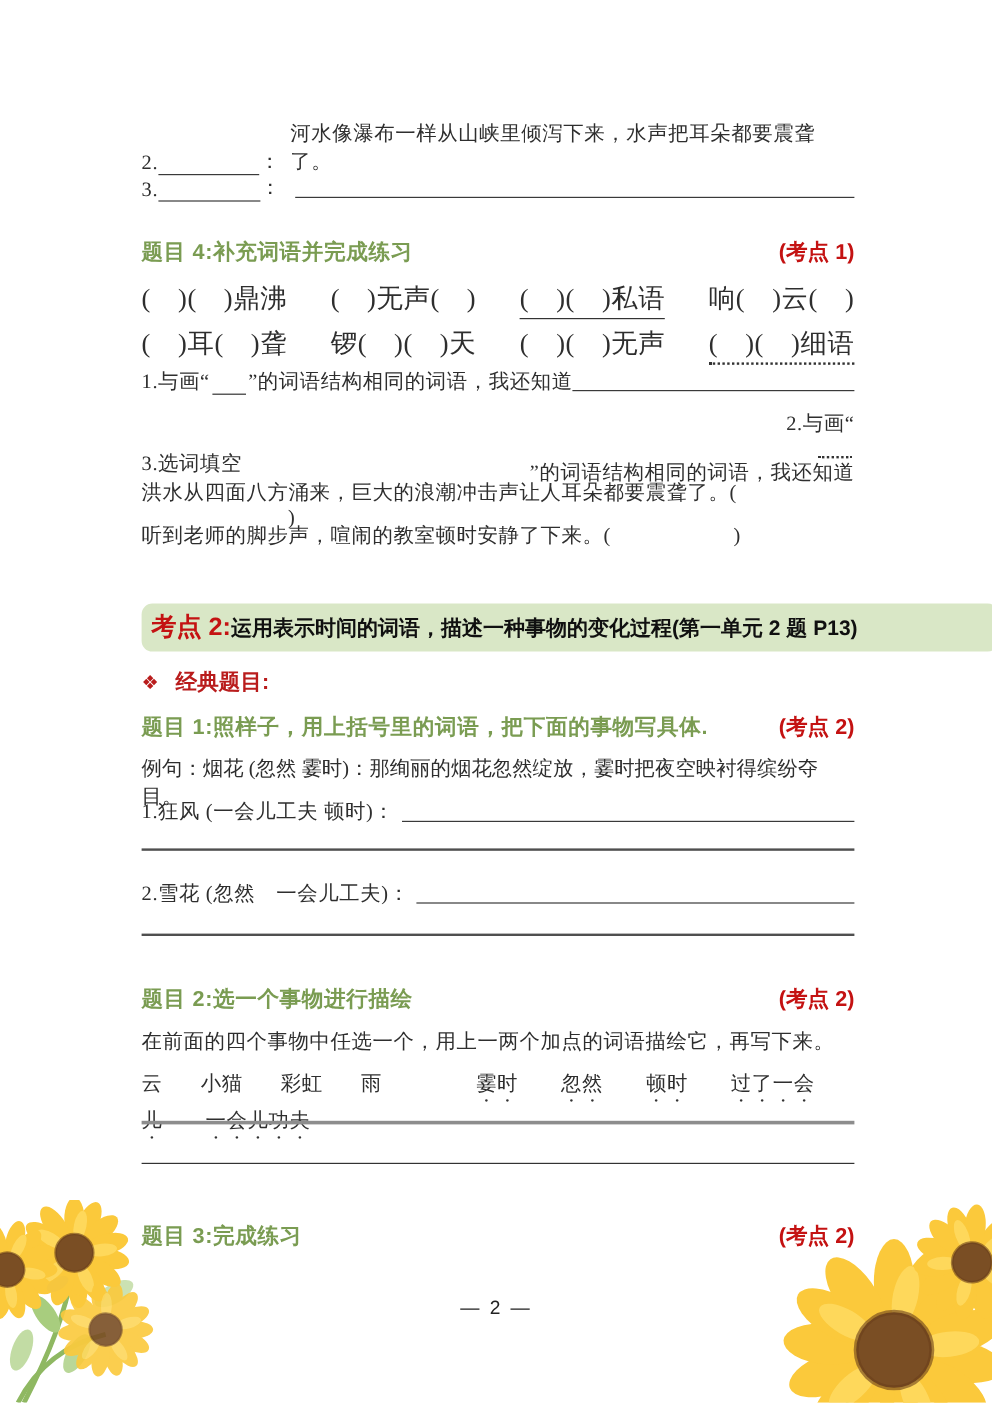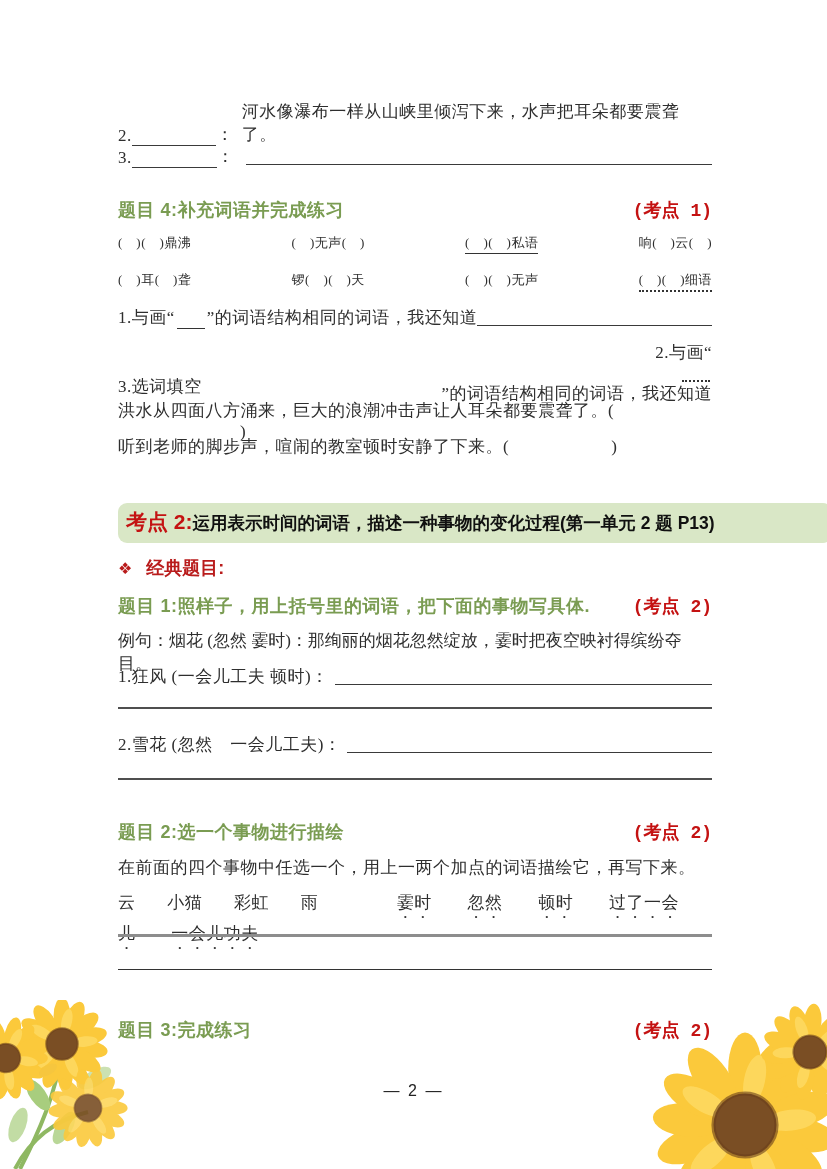--- a/index.html
+++ b/index.html
@@ -10,22 +10,22 @@
   }
   .abs{position:absolute;left:118px;width:594px;box-sizing:border-box;}
   .body-text{font-size:17px;letter-spacing:.5px;}
   .row{display:flex;align-items:flex-end;}
   .blank{display:inline-block;width:85px;border-bottom:1.5px solid #3a3a3a;height:1em;}
   .fill{flex:1;border-bottom:1.5px solid #3a3a3a;margin-bottom:3px;}
   .qblank{display:inline-block;width:28px;height:.95em;border-bottom:1.5px solid #333;margin:0 2px;}
   .qblank.dot{border-bottom:2px dotted #333;}
   .heading-row{display:flex;justify-content:space-between;align-items:baseline;}
   .h{font-family:"Liberation Sans","DejaVu Sans",sans-serif;font-weight:bold;font-size:18px;color:#7a9c52;letter-spacing:.5px;}
-  .tag{font-family:Liberation Mono, monospace;font-weight:bold;font-size:18px;color:#c41212;white-space:nowrap;}
-  .words{display:flex;justify-content:space-between;font-size:13px;letter-spacing:.5px;}
+  .tag{font-family:Liberation Sans, sans-serif;font-weight:bold;font-size:18px;color:#c41212;white-space:nowrap;}
+  .words{display:flex;justify-content:space-between;font-size:22px;letter-spacing:.5px;}
   .u-solid{border-bottom:1.5px solid #333;padding-bottom:1px;font-family:Liberation Serif, serif;}
   .u-dot{border-bottom:2px dotted #333;padding-bottom:1px;}
   .paren-gap{display:inline-block;}
   .rule{position:absolute;left:118px;width:594px;height:0;}
   .rule-mid{border-bottom:2px solid #4f4f4f;}
   .rule-thick{border-bottom:3px solid #8d8d8d;}
   .rule-thin{border-bottom:1.5px solid #333;}
   .band{
     position:absolute;left:118px;top:503px;width:714px;box-sizing:border-box;
     background:#d9e7c6;border-radius:9px;padding:5px 10px 7px 8px;

